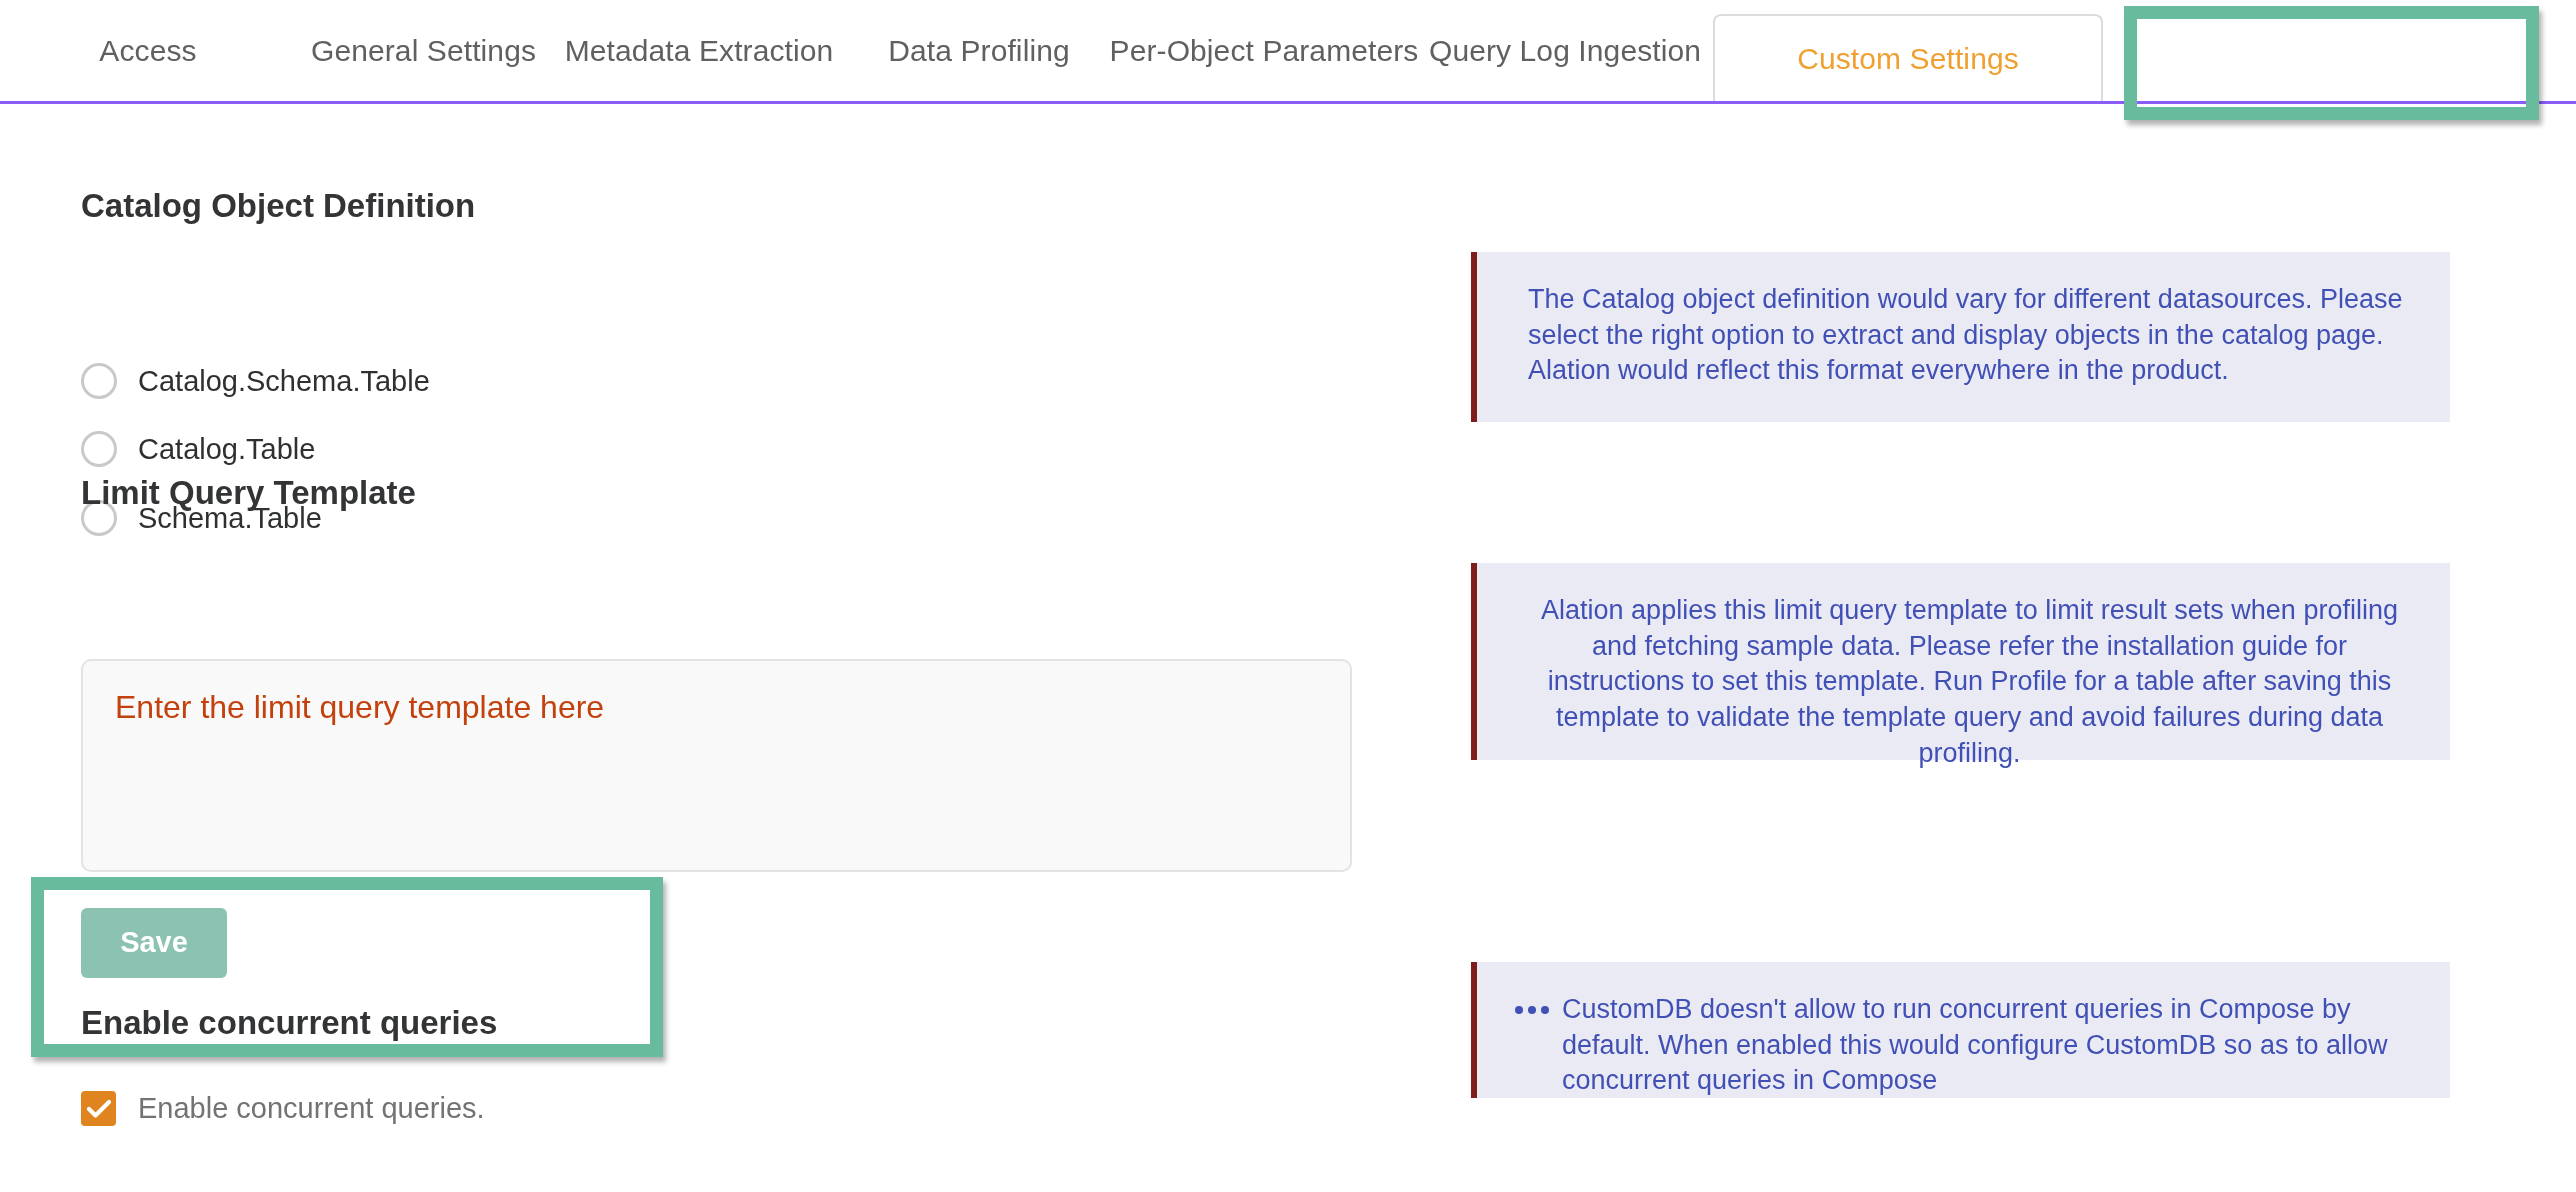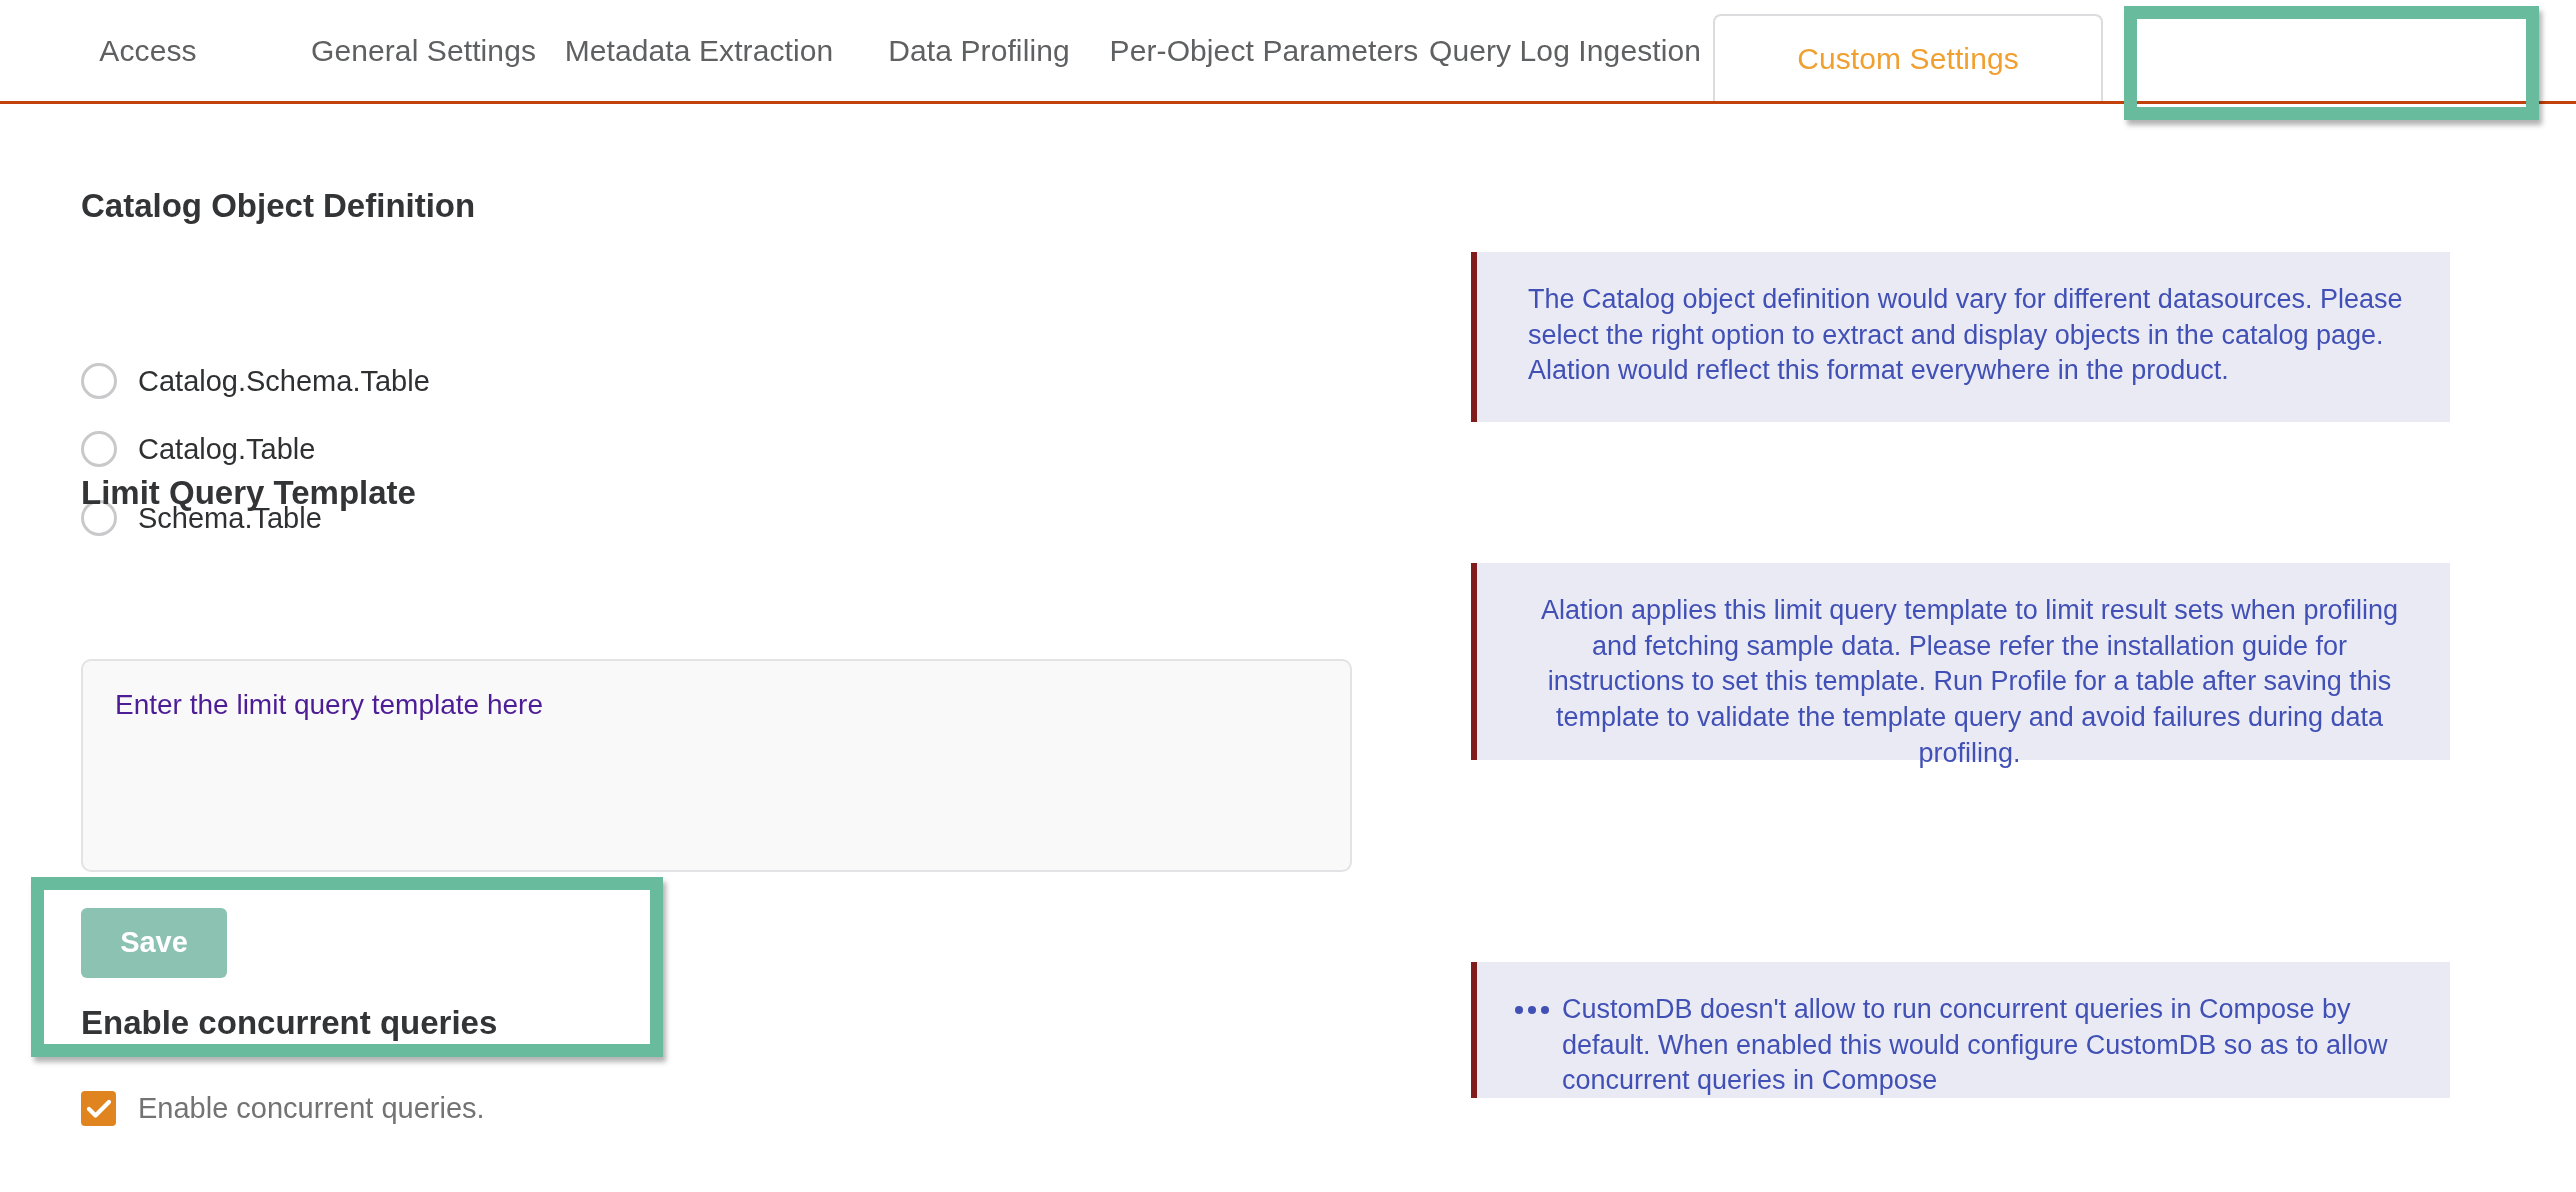--- a/index.html
+++ b/index.html
@@ -9,21 +9,21 @@
     background: #ffffff;
     font-family: "Liberation Sans", sans-serif;
     -webkit-font-smoothing: antialiased;
   }
 
   .page { position: relative; width: 2576px; height: 1192px; overflow: hidden; background:#fff; }
 
   
   .tabbar {
     position: absolute; left: 0; top: 0; width: 2576px; height: 104px;
-    border-bottom: 3px solid #c2410c;
+    border-bottom: 3px solid #8b5cf6;
   }
   .tabstrip {
     position: absolute; left: 0; top: 0; height: 101px;
     display: flex; align-items: center;
   }
   .tab {
     font-size: 30px; color: #5f6062; letter-spacing: 0.1px;
     padding: 0 0; white-space: nowrap; cursor: pointer;
     display: flex; align-items: center; justify-content: center;
     height: 101px;
@@ -90,21 +90,21 @@
 
   .textarea {
     position: absolute; left: 81px; top: 555px;
     width: 1271px; height: 213px;
     background: #f9f9fa;
     border: 2px solid #e3e3e5;
     border-radius: 10px;
   }
   .textarea .ph {
     position: absolute; left: 32px; top: 28px;
-    font-size: 28px; color: #4c1d95;
+    font-size: 32px; color: #c2410c;
   }
 
   .save-btn {
     position: absolute; left: 81px; top: 804px;
     width: 146px; height: 70px;
     background: #8cc2b2;
     border: none; border-radius: 6px;
     color: #ffffff; font-size: 29px; font-weight: bold;
     font-family: "Liberation Sans", sans-serif;
     cursor: pointer;

